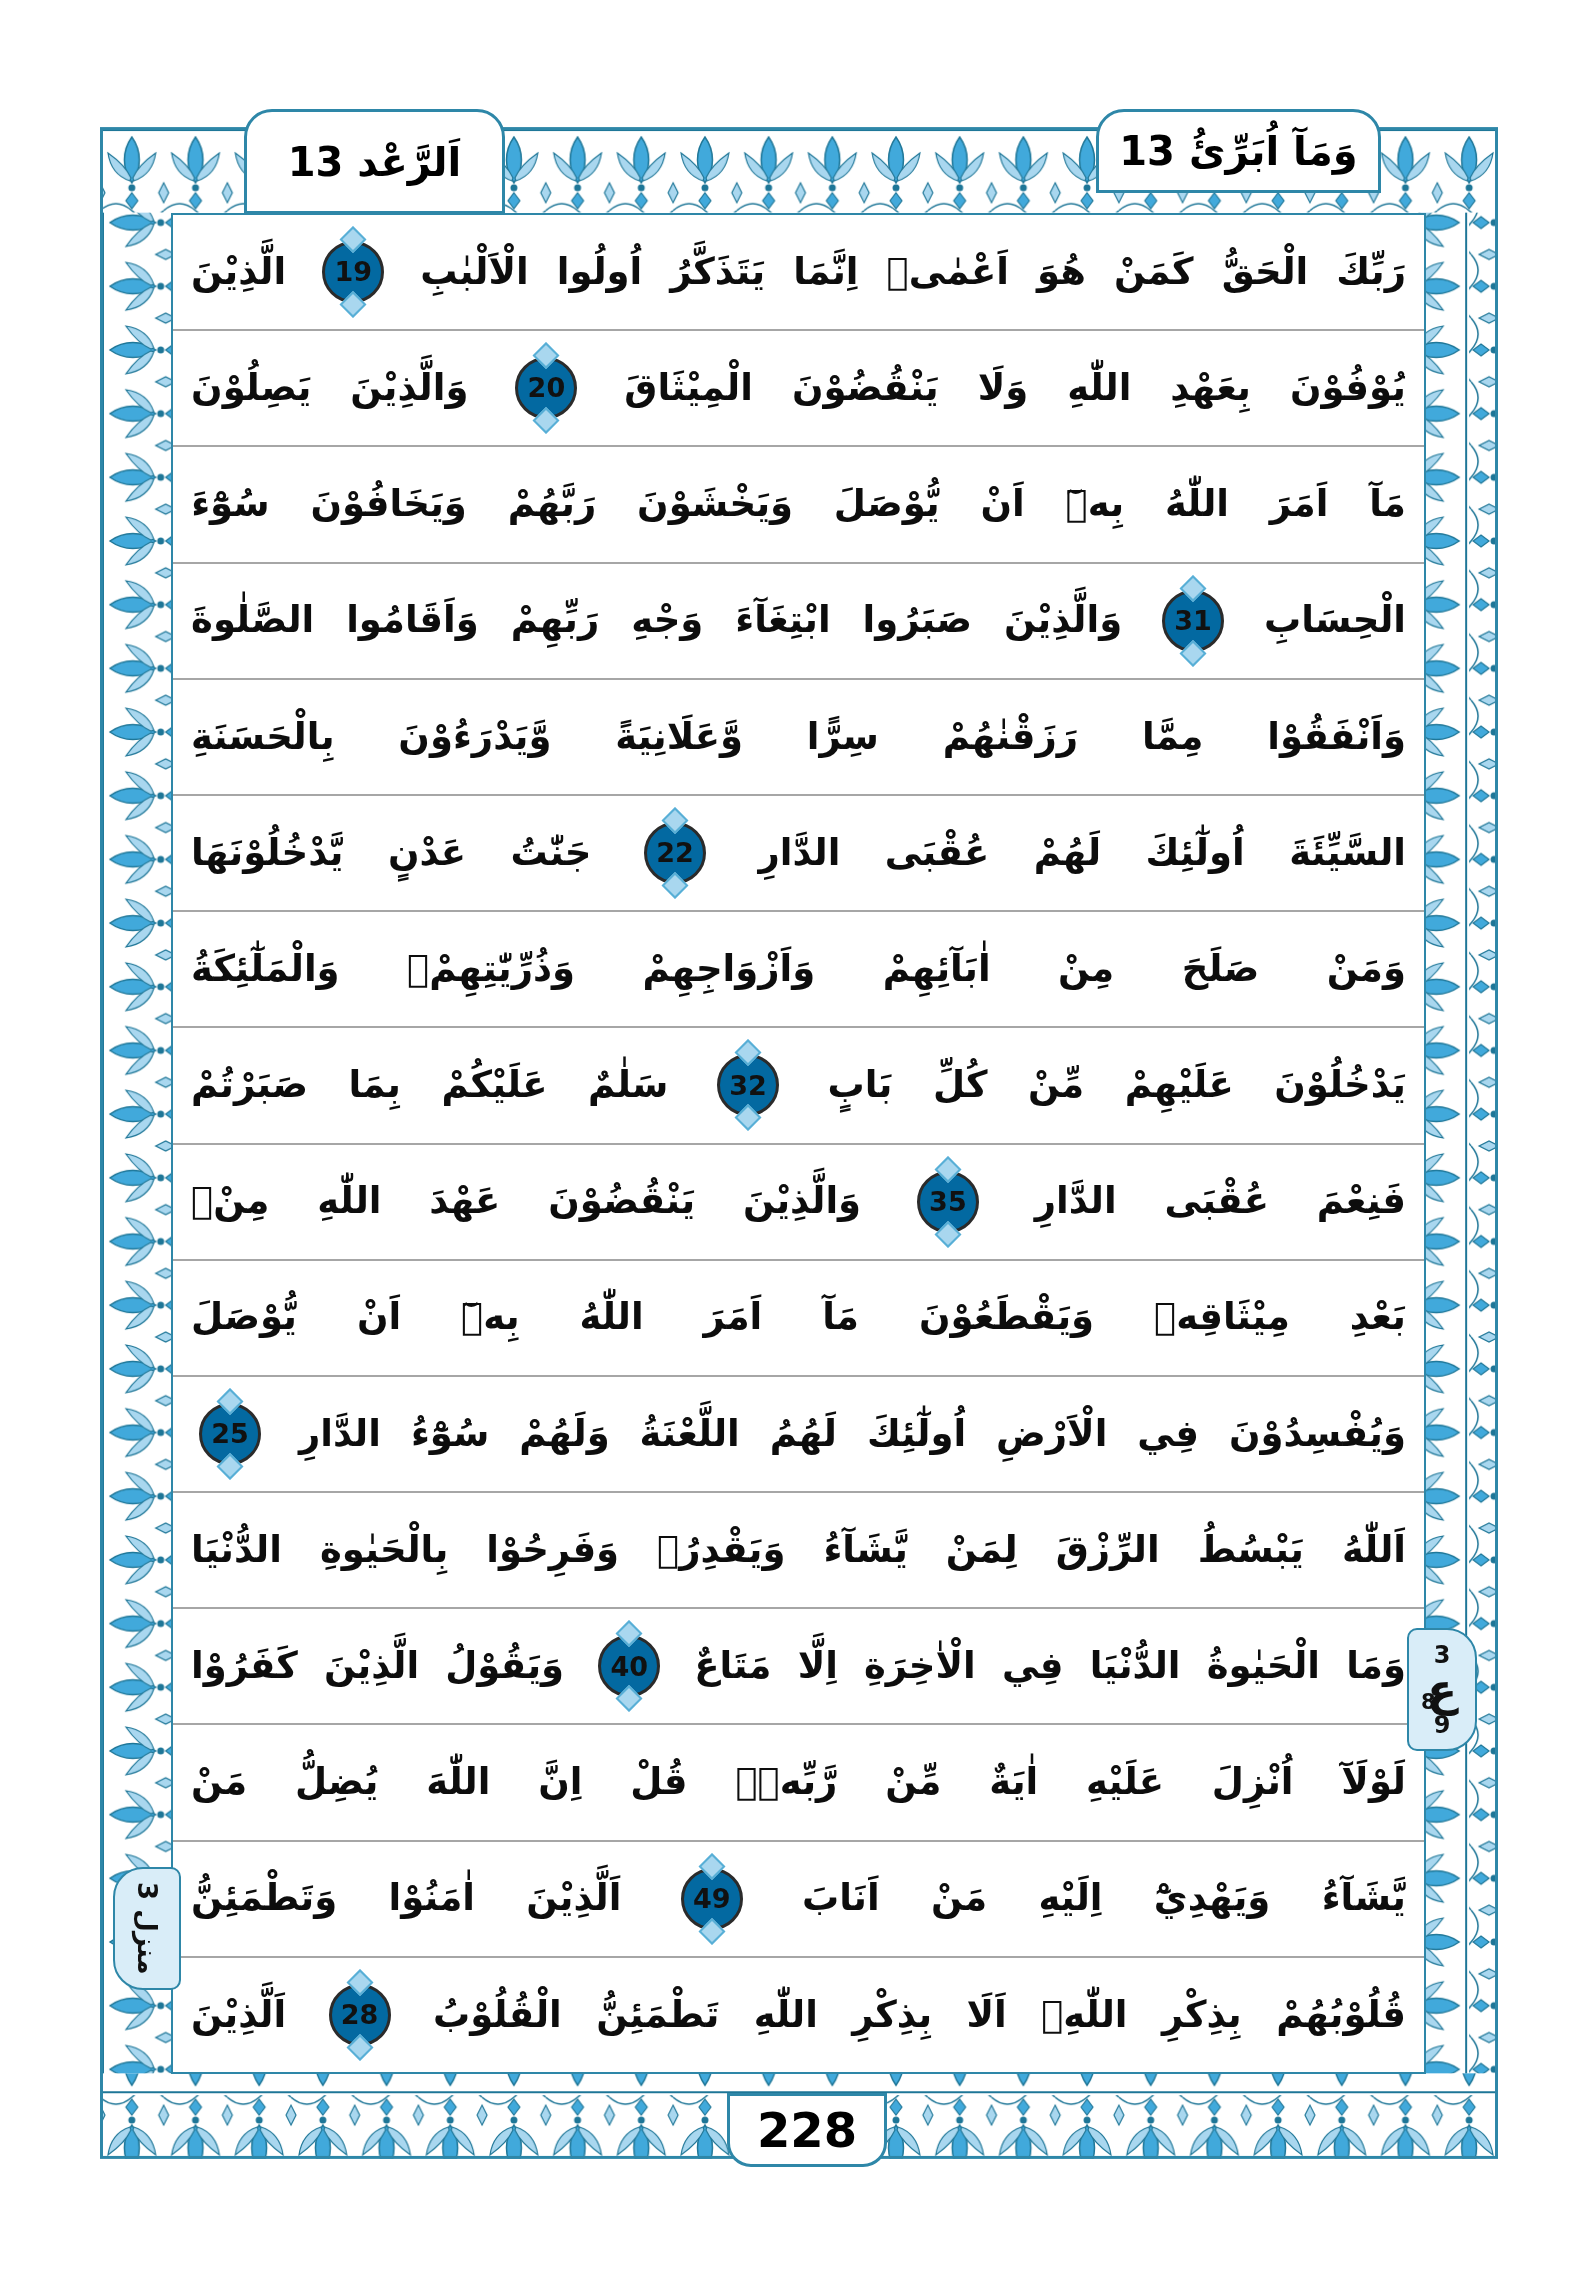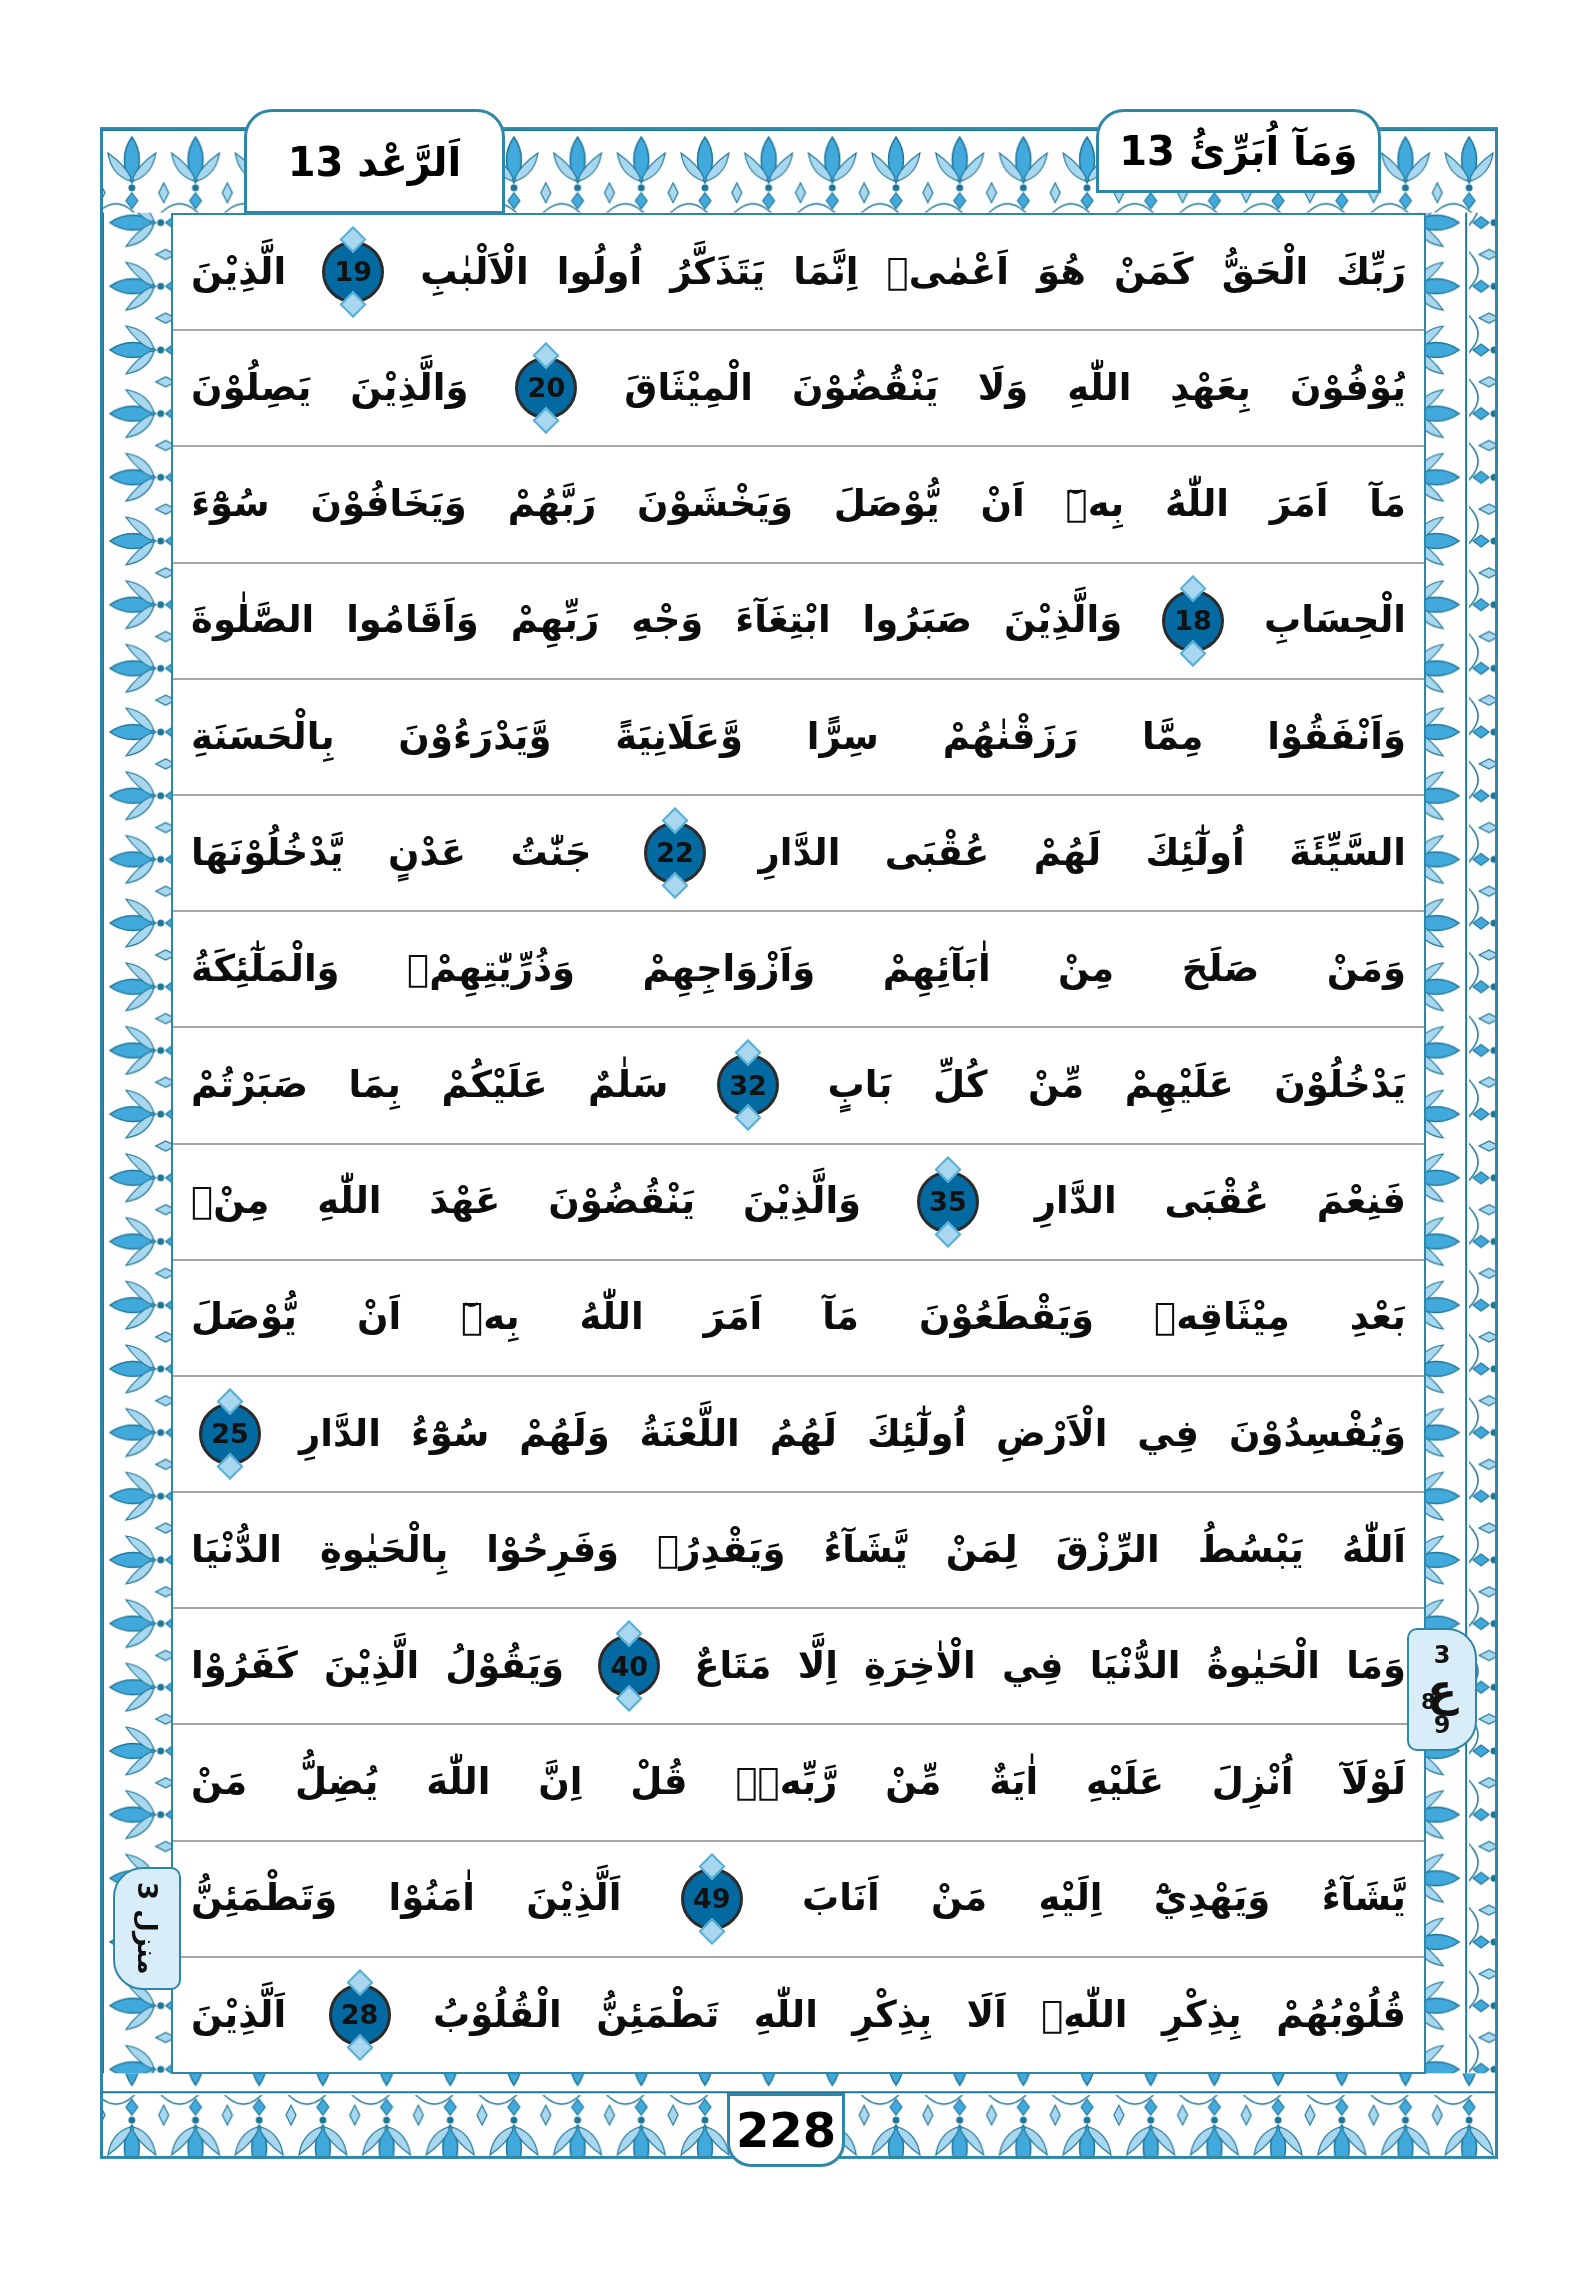--- a/index.html
+++ b/index.html
@@ -38,21 +38,21 @@
   .mnum{font-size:27px;font-weight:700;color:#111;}
 
   
   .tab{
     position:absolute;background:#fff;border:3px solid #2E87A8;box-sizing:border-box;
     display:flex;align-items:center;justify-content:center;direction:rtl;
     font-weight:700;color:#000;z-index:5;
   }
   .surah-tab{left:244px;top:109px;width:261px;height:105px;border-radius:28px 28px 0 0;font-size:40px;}
   .juz-tab{left:1096px;top:109px;width:285px;height:84px;border-radius:28px 28px 0 0;font-size:40px;}
-  .page-tab{left:727px;top:2093px;width:118px;height:74px;border-radius:0 0 24px 24px;font-size:48px;direction:ltr;}
+  .page-tab{left:727px;top:2093px;width:160px;height:74px;border-radius:0 0 24px 24px;font-size:48px;direction:ltr;}
 
   
   .ruku-tab{
     position:absolute;left:1407px;top:1628px;width:70px;height:123px;box-sizing:border-box;
     background:#D9EDF8;border:2px solid #2E87A8;border-radius:10px 30px 30px 10px;
     display:flex;flex-direction:column;align-items:center;justify-content:center;
     font-weight:700;color:#111;line-height:1;z-index:5;
   }
   .ruku-num{font-size:24px;}
   .ruku-mid{position:relative;height:46px;display:flex;align-items:center;}
@@ -152,21 +152,21 @@
         <span class="word">اَنْ</span>
         <span class="word">يُّوْصَلَ</span>
         <span class="word">وَيَخْشَوْنَ</span>
         <span class="word">رَبَّهُمْ</span>
         <span class="word">وَيَخَافُوْنَ</span>
         <span class="word">سُوْٓءَ</span>
       </div>
       <div class="line">
         <span class="word">الْحِسَابِ</span>
         <span class="medallion">
-          <span class="mnum">18</span>
+          <span class="mnum">31</span>
         </span>
         <span class="word">وَالَّذِيْنَ</span>
         <span class="word">صَبَرُوا</span>
         <span class="word">ابْتِغَآءَ</span>
         <span class="word">وَجْهِ</span>
         <span class="word">رَبِّهِمْ</span>
         <span class="word">وَاَقَامُوا</span>
         <span class="word">الصَّلٰوةَ</span>
       </div>
       <div class="line">

